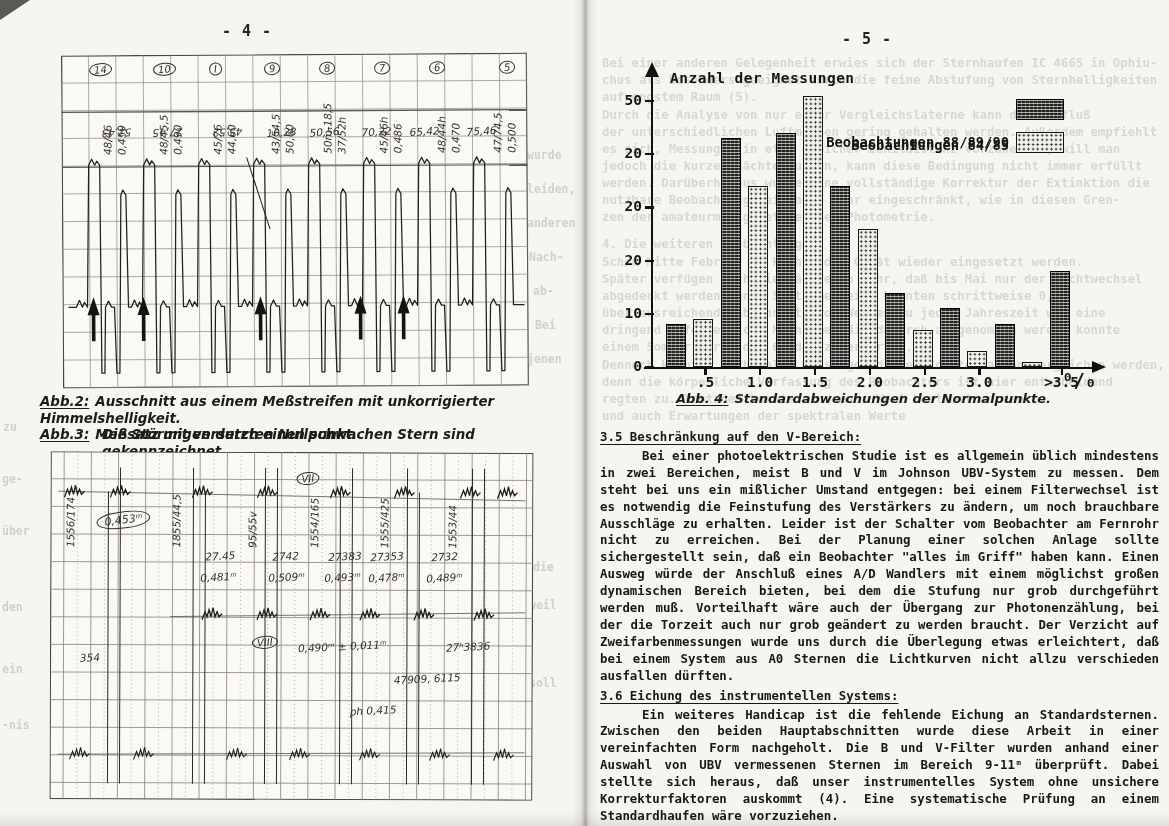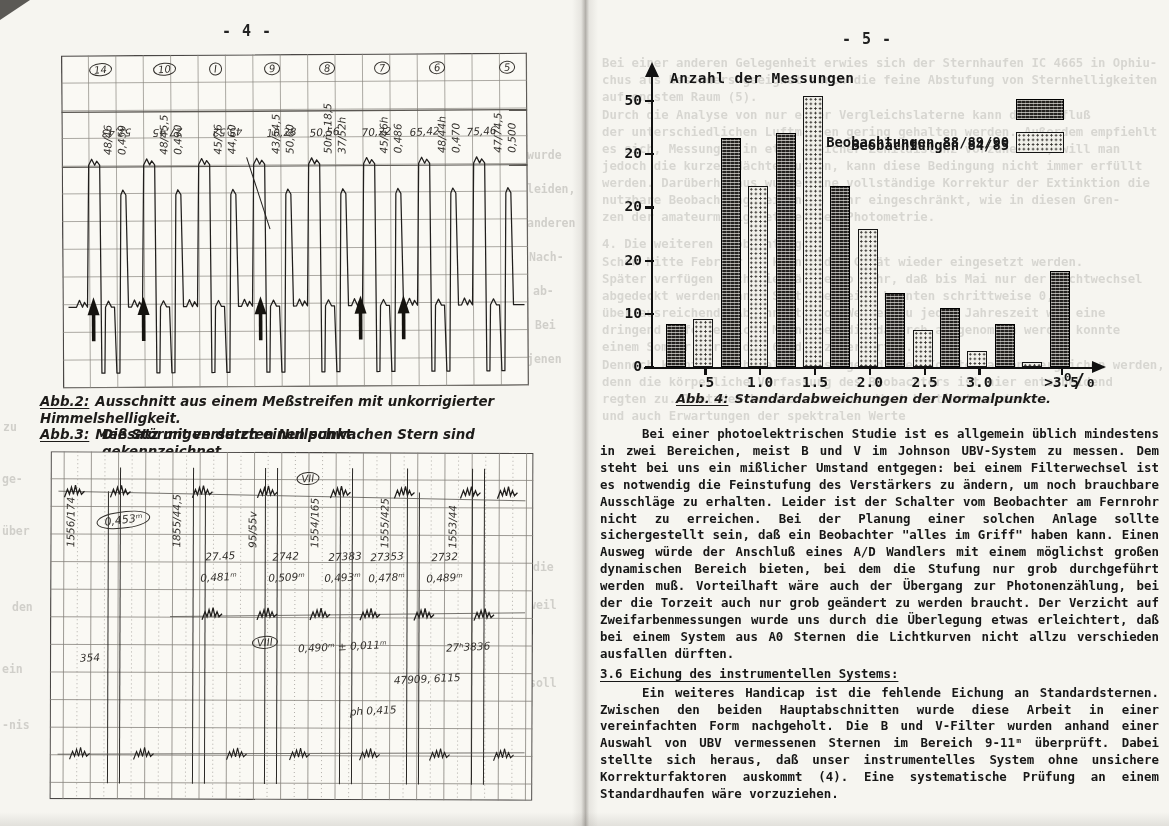--- a/index.html
+++ b/index.html
@@ -111,21 +111,21 @@
       <span class="ghost sm" style="left: 529px; top: 250px;">Nach-</span>
       <span class="ghost sm" style="left: 533px; top: 284px;">ab-</span>
       <span class="ghost sm" style="left: 535px; top: 318px;">Bei</span>
       <span class="ghost sm" style="left: 527px; top: 352px;">jenen</span>
       <span class="ghost sm" style="left: 533px; top: 560px;">die</span>
       <span class="ghost sm" style="left: 529px; top: 598px;">weil</span>
       <span class="ghost sm" style="left: 529px; top: 676px;">soll</span>
       <span class="ghost sm" style="left: 3px; top: 420px;">zu</span>
       <span class="ghost sm" style="left: 2px; top: 472px;">ge-</span>
       <span class="ghost sm" style="left: 2px; top: 524px;">über</span>
-      <span class="ghost sm" style="left: 12px; top: 600px;">den</span>
+      <span class="ghost sm" style="left: 2px; top: 600px;">den</span>
       <span class="ghost sm" style="left: 2px; top: 662px;">ein</span>
       <span class="ghost sm" style="left: 2px; top: 718px;">-nis</span>
     </div>
 
   <div class="pagenum" id="pn4">- 4 -</div>
   <div class="pagenum" id="pn5">- 5 -</div>
 
   <div class="stripwrap" id="strip1wrap">
     <svg id="strip1" width="466" height="333" viewBox="0 0 466 333">
         <rect x="0.6" y="0.6" width="464.8" height="331.8" fill="#faf9f4" stroke="#4a4745" stroke-width="1.3"></rect>
@@ -387,18 +387,19 @@
         <span class="xtick" style="left: 978.4px; top: 369px;"></span>
         <span class="xlabel" style="left: 1037.6px; top: 374px;">&gt;3.5</span>
         <span class="xtick" style="left: 1060.6px; top: 369px;"></span>
       </div>
   </div>
   <div id="cap4" class="caption">
     <span class="caplabel">Abb. 4:</span><span>Standardabweichungen der Normalpunkte.</span>
   </div>
 
   <div class="bodytext">
+    <div class="sec">3.5 Beschränkung auf den V-Bereich:</div>
     <p class="para">Bei einer photoelektrischen Studie ist es allgemein üblich mindestens in zwei Bereichen, meist B und V im Johnson UBV-System zu messen. Dem steht bei uns ein mißlicher Umstand entgegen: bei einem Filterwechsel ist es notwendig die Feinstufung des Verstärkers zu ändern, um noch brauchbare Ausschläge zu erhalten. Leider ist der Schalter vom Beobachter am Fernrohr nicht zu erreichen. Bei der Planung einer solchen Anlage sollte sichergestellt sein, daß ein Beobachter "alles im Griff" haben kann. Einen Ausweg würde der Anschluß eines A/D Wandlers mit einem möglichst großen dynamischen Bereich bieten, bei dem die Stufung nur grob durchgeführt werden muß. Vorteilhaft wäre auch der Übergang zur Photonenzählung, bei der die Torzeit auch nur grob geändert zu werden braucht. Der Verzicht auf Zweifarbenmessungen wurde uns durch die Überlegung etwas erleichtert, daß bei einem System aus A0 Sternen die Lichtkurven nicht allzu verschieden ausfallen dürften.</p>
     <div class="sec">3.6 Eichung des instrumentellen Systems:</div>
     <p class="para">Ein weiteres Handicap ist die fehlende Eichung an Standardsternen. Zwischen den beiden Hauptabschnitten wurde diese Arbeit in einer vereinfachten Form nachgeholt. Die B und V-Filter wurden anhand einer Auswahl von UBV vermessenen Sternen im Bereich 9-11ᵐ überprüft. Dabei stellte sich heraus, daß unser instrumentelles System ohne unsichere Korrekturfaktoren auskommt (4). Eine systematische Prüfung an einem Standardhaufen wäre vorzuziehen.</p>
   </div>
 
 </div>
 
 </body></html>

